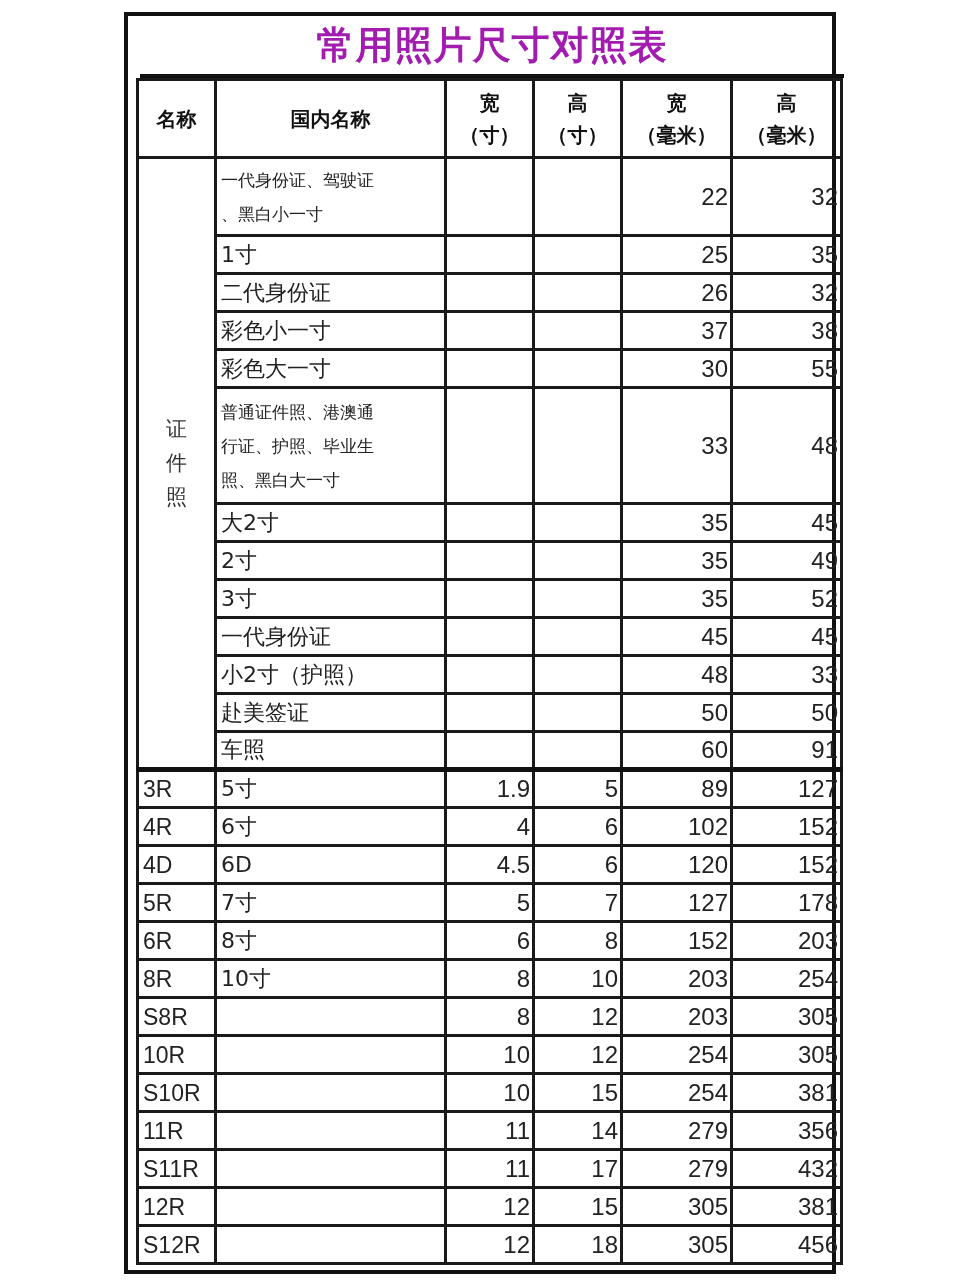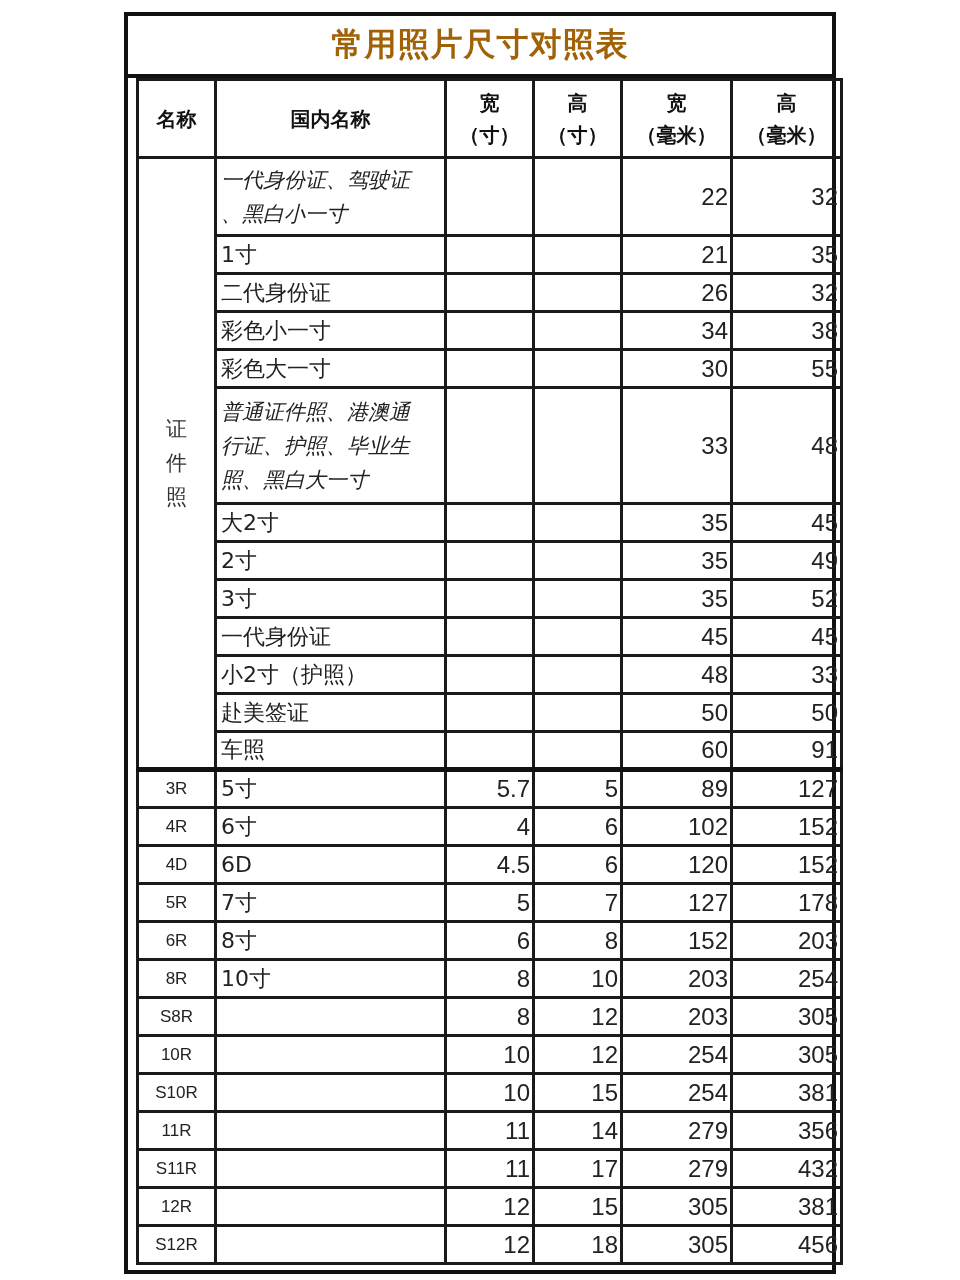--- a/index.html
+++ b/index.html
@@ -1,37 +1,37 @@
 <!DOCTYPE html>
 <html><head>
 <meta charset="utf-8">
 <style>
   html, body { margin: 0; padding: 0; background: #ffffff; }
   body { width: 960px; height: 1280px; position: relative; overflow: hidden;
          font-family: "DejaVu Sans", "Liberation Sans", sans-serif; color: #1a1a1a; }
   .sheet { position: absolute; left: 124px; top: 12px; width: 712px; height: 1262px;
            border: 4px solid #111; box-sizing: border-box; background: #fff; }
-  .title { position: absolute; left: 0; top: 0; width: 704px; height: 62px;
+  .title { position: absolute; left: 12px; top: 0; width: 704px; height: 62px;
            display: flex; align-items: center; justify-content: center;
-           font-size: 32px; font-weight: bold; letter-spacing: 1px; color: #a16207;
+           font-size: 38px; font-weight: bold; letter-spacing: 1px; color: #a21caf;
            border-bottom: 4px solid #111; box-sizing: border-box; }
   table { position: absolute; left: 8px; top: 62px; border-collapse: collapse; table-layout: fixed; width: 704px; }
   td, th { border: 3px solid #1a1a1a; padding: 0 4px; box-sizing: border-box; overflow: hidden; }
   th { font-weight: bold; font-size: 20px; text-align: center; line-height: 30px; color: #111; }
   tr.head th { height: 78px; }
   tr.head th.stack { line-height: 32px; }
   td { font-size: 22px; height: 38px; color: #222; line-height: 26px; }
   td.name { text-align: left; }
   td.num { text-align: right; padding-right: 2px; font-family: "Liberation Sans", "DejaVu Sans", sans-serif; font-size: 24px; }
-  td.code { text-align: center; font-family: "Liberation Sans", "DejaVu Sans", sans-serif; font-size: 17px; padding-left: 4px; margin-top: 24px; }
+  td.code { text-align: left; font-family: "Liberation Sans", "DejaVu Sans", sans-serif; font-size: 23px; padding-left: 4px; margin-top: 24px; }
   td.group { text-align: center; vertical-align: middle; font-size: 21px; line-height: 34px; color: #333; }
   tr.sep td { border-top: 5px solid #111; }
   tr.tall2 td { height: 78px; }
   tr.tall3 td { height: 116px; margin-left: 23px; }
-  td.multi { line-height: 34px; font-size: 21px; font-style: italic; }
+  td.multi { line-height: 34px; font-size: 17px; }
 </style>
 </head>
 <body>
 
 <div class="sheet">
   <div class="title">常用照片尺寸对照表</div>
 
   <table>
     <colgroup>
       <col style="width:78px">
@@ -77,35 +77,35 @@
         </td>
         <td class="num"></td>
         <td class="num"></td>
         <td class="num">22</td>
         <td class="num">32</td>
       </tr>
       <tr>
         <td class="name">1寸</td>
         <td class="num"></td>
         <td class="num"></td>
-        <td class="num">21</td>
+        <td class="num">25</td>
         <td class="num">35</td>
       </tr>
       <tr>
         <td class="name">二代身份证</td>
         <td class="num"></td>
         <td class="num"></td>
         <td class="num">26</td>
         <td class="num">32</td>
       </tr>
       <tr>
         <td class="name">彩色小一寸</td>
         <td class="num"></td>
         <td class="num"></td>
-        <td class="num">34</td>
+        <td class="num">37</td>
         <td class="num">38</td>
       </tr>
       <tr>
         <td class="name">彩色大一寸</td>
         <td class="num"></td>
         <td class="num"></td>
         <td class="num">30</td>
         <td class="num">55</td>
       </tr>
       <tr class="tall3">
@@ -165,21 +165,21 @@
         <td class="name">车照</td>
         <td class="num"></td>
         <td class="num"></td>
         <td class="num">60</td>
         <td class="num">91</td>
       </tr>
 
       <tr class="sep">
         <td class="code">3R</td>
         <td class="name">5寸</td>
-        <td class="num">5.7</td>
+        <td class="num">1.9</td>
         <td class="num">5</td>
         <td class="num">89</td>
         <td class="num">127</td>
       </tr>
       <tr>
         <td class="code">4R</td>
         <td class="name">6寸</td>
         <td class="num">4</td>
         <td class="num">6</td>
         <td class="num">102</td>

